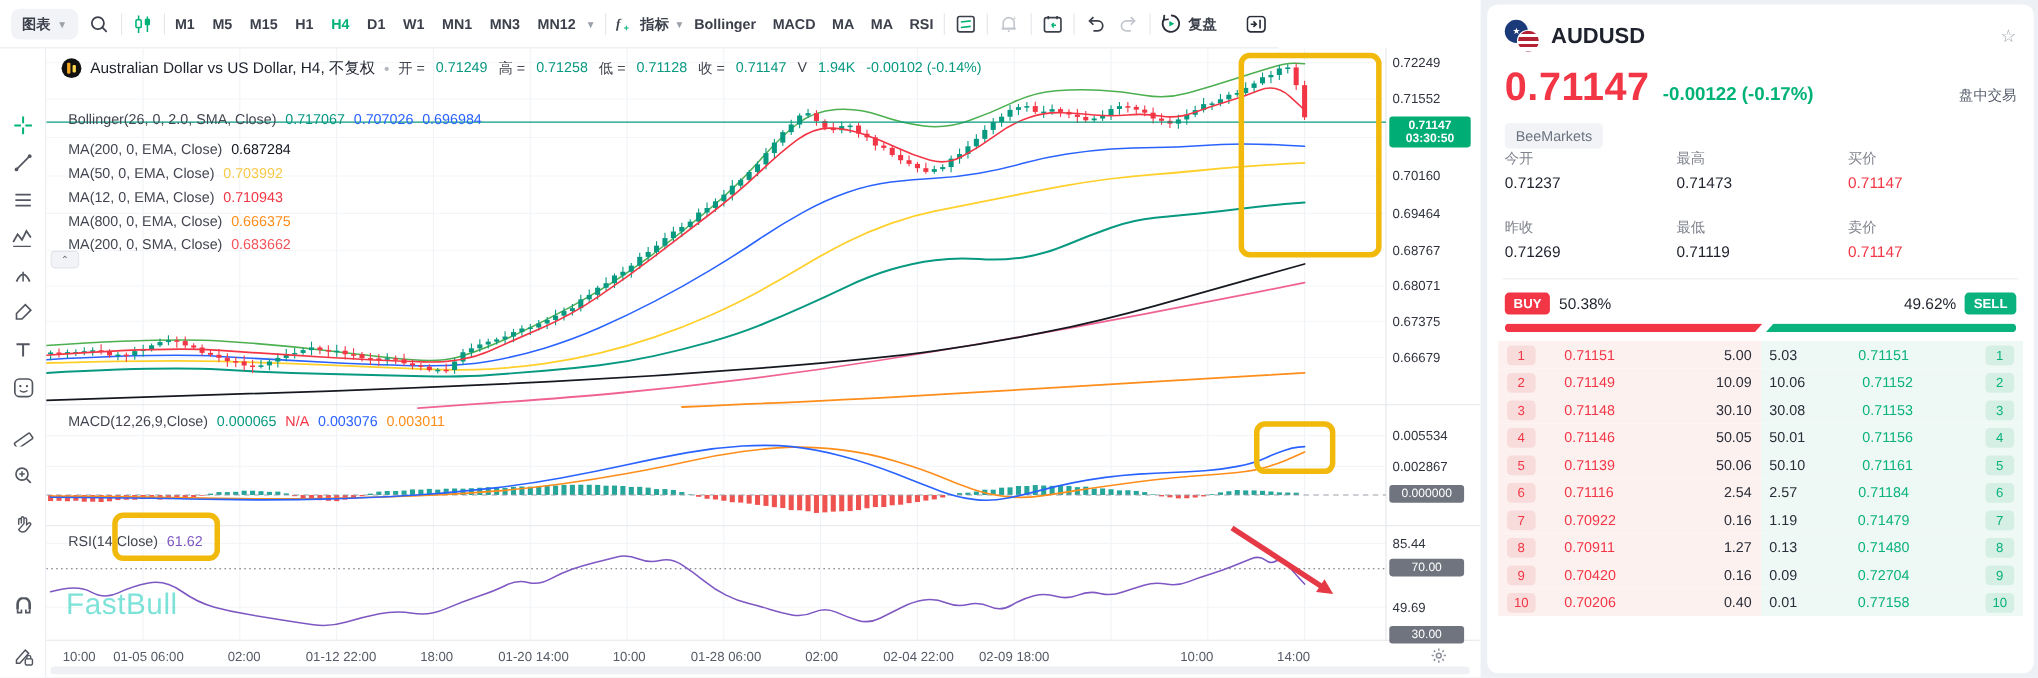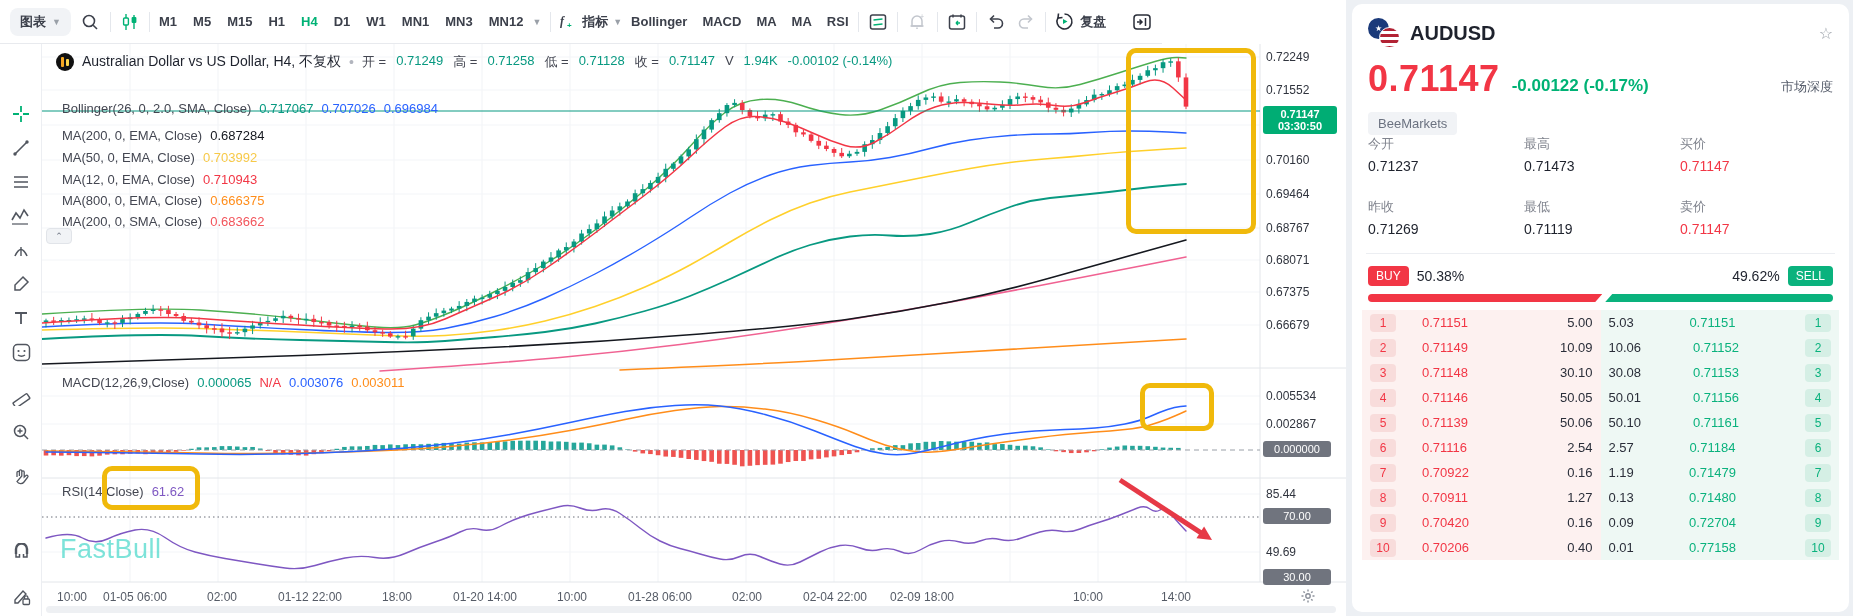--- a/index.html
+++ b/index.html
@@ -87,21 +87,21 @@
   .qp-stats { display:grid; grid-template-columns:156px 156px 1fr; row-gap:24px; }
   .stat .lb { color:#80848e; }
   .stat .vl { margin-top:5px; font-size:14px; color:#1e222d; }
   .stat .vl.red { color:#f23645; }
   .qp-div { height:1px; background:#eceef2; margin:16px -2px 0; }
   .depth-head { display:flex; align-items:center; margin-top:14px; }
   .depth-title { font-weight:bold; font-size:14px; }
   .depth-icons { margin-left:auto; display:flex; gap:12px; color:#3c404b; }
   .depth-icons span{ cursor:pointer; }
   .bs-row { display:flex; align-items:center; margin-top:12px; gap:8px; }
-  .bs-badge { color:#fff; font-size:12px; font-weight:normal; border-radius:4px; padding:3px 8px; }
+  .bs-badge { color:#fff; font-size:12px; font-weight:bold; border-radius:4px; padding:3px 8px; }
   .bs-badge.buy { background:#f23645; } .bs-badge.sell { background:#0ab27d; }
   .bs-pct { font-size:14px; color:#1e222d; }
   .bs-spacer { flex:1; }
   .ratio-bar { display:flex; margin-top:8px; height:8px; }
   .ratio-bar .r { background:#f23645; clip-path:polygon(0 0,100% 0,calc(100% - 7px) 100%,0 100%);
     border-radius:4px 0 0 4px;}
   .ratio-bar .g { background:#0ab27d; flex:1; margin-left:3px;
     clip-path:polygon(7px 0,100% 0,100% 100%,0 100%); border-radius:0 4px 4px 0;}
   .depth-table { margin:8px -6px 0; }
   .d-row { display:flex; height:25px; align-items:center; font-size:13px; }
@@ -929,21 +929,21 @@
       <span class="flag">
           <span class="au">★</span>
           <span class="us"></span>
         </span>
       <span class="qp-symbol">AUDUSD</span>
       <span class="qp-star">☆</span>
     </div>
     <div class="qp-price-row">
       <span class="qp-price">0.71147</span>
       <span class="qp-change">-0.00122  (-0.17%)</span>
-      <span class="qp-session">市场深度</span>
+      <span class="qp-session">盘中交易</span>
     </div>
     <span class="qp-broker">BeeMarkets</span>
     <div class="qp-stats" id="qp-stats">
         <div class="stat">
           <div class="lb">今开</div>
           <div class="vl">0.71237</div>
         </div>
         <div class="stat">
           <div class="lb">最高</div>
           <div class="vl">0.71473</div>

